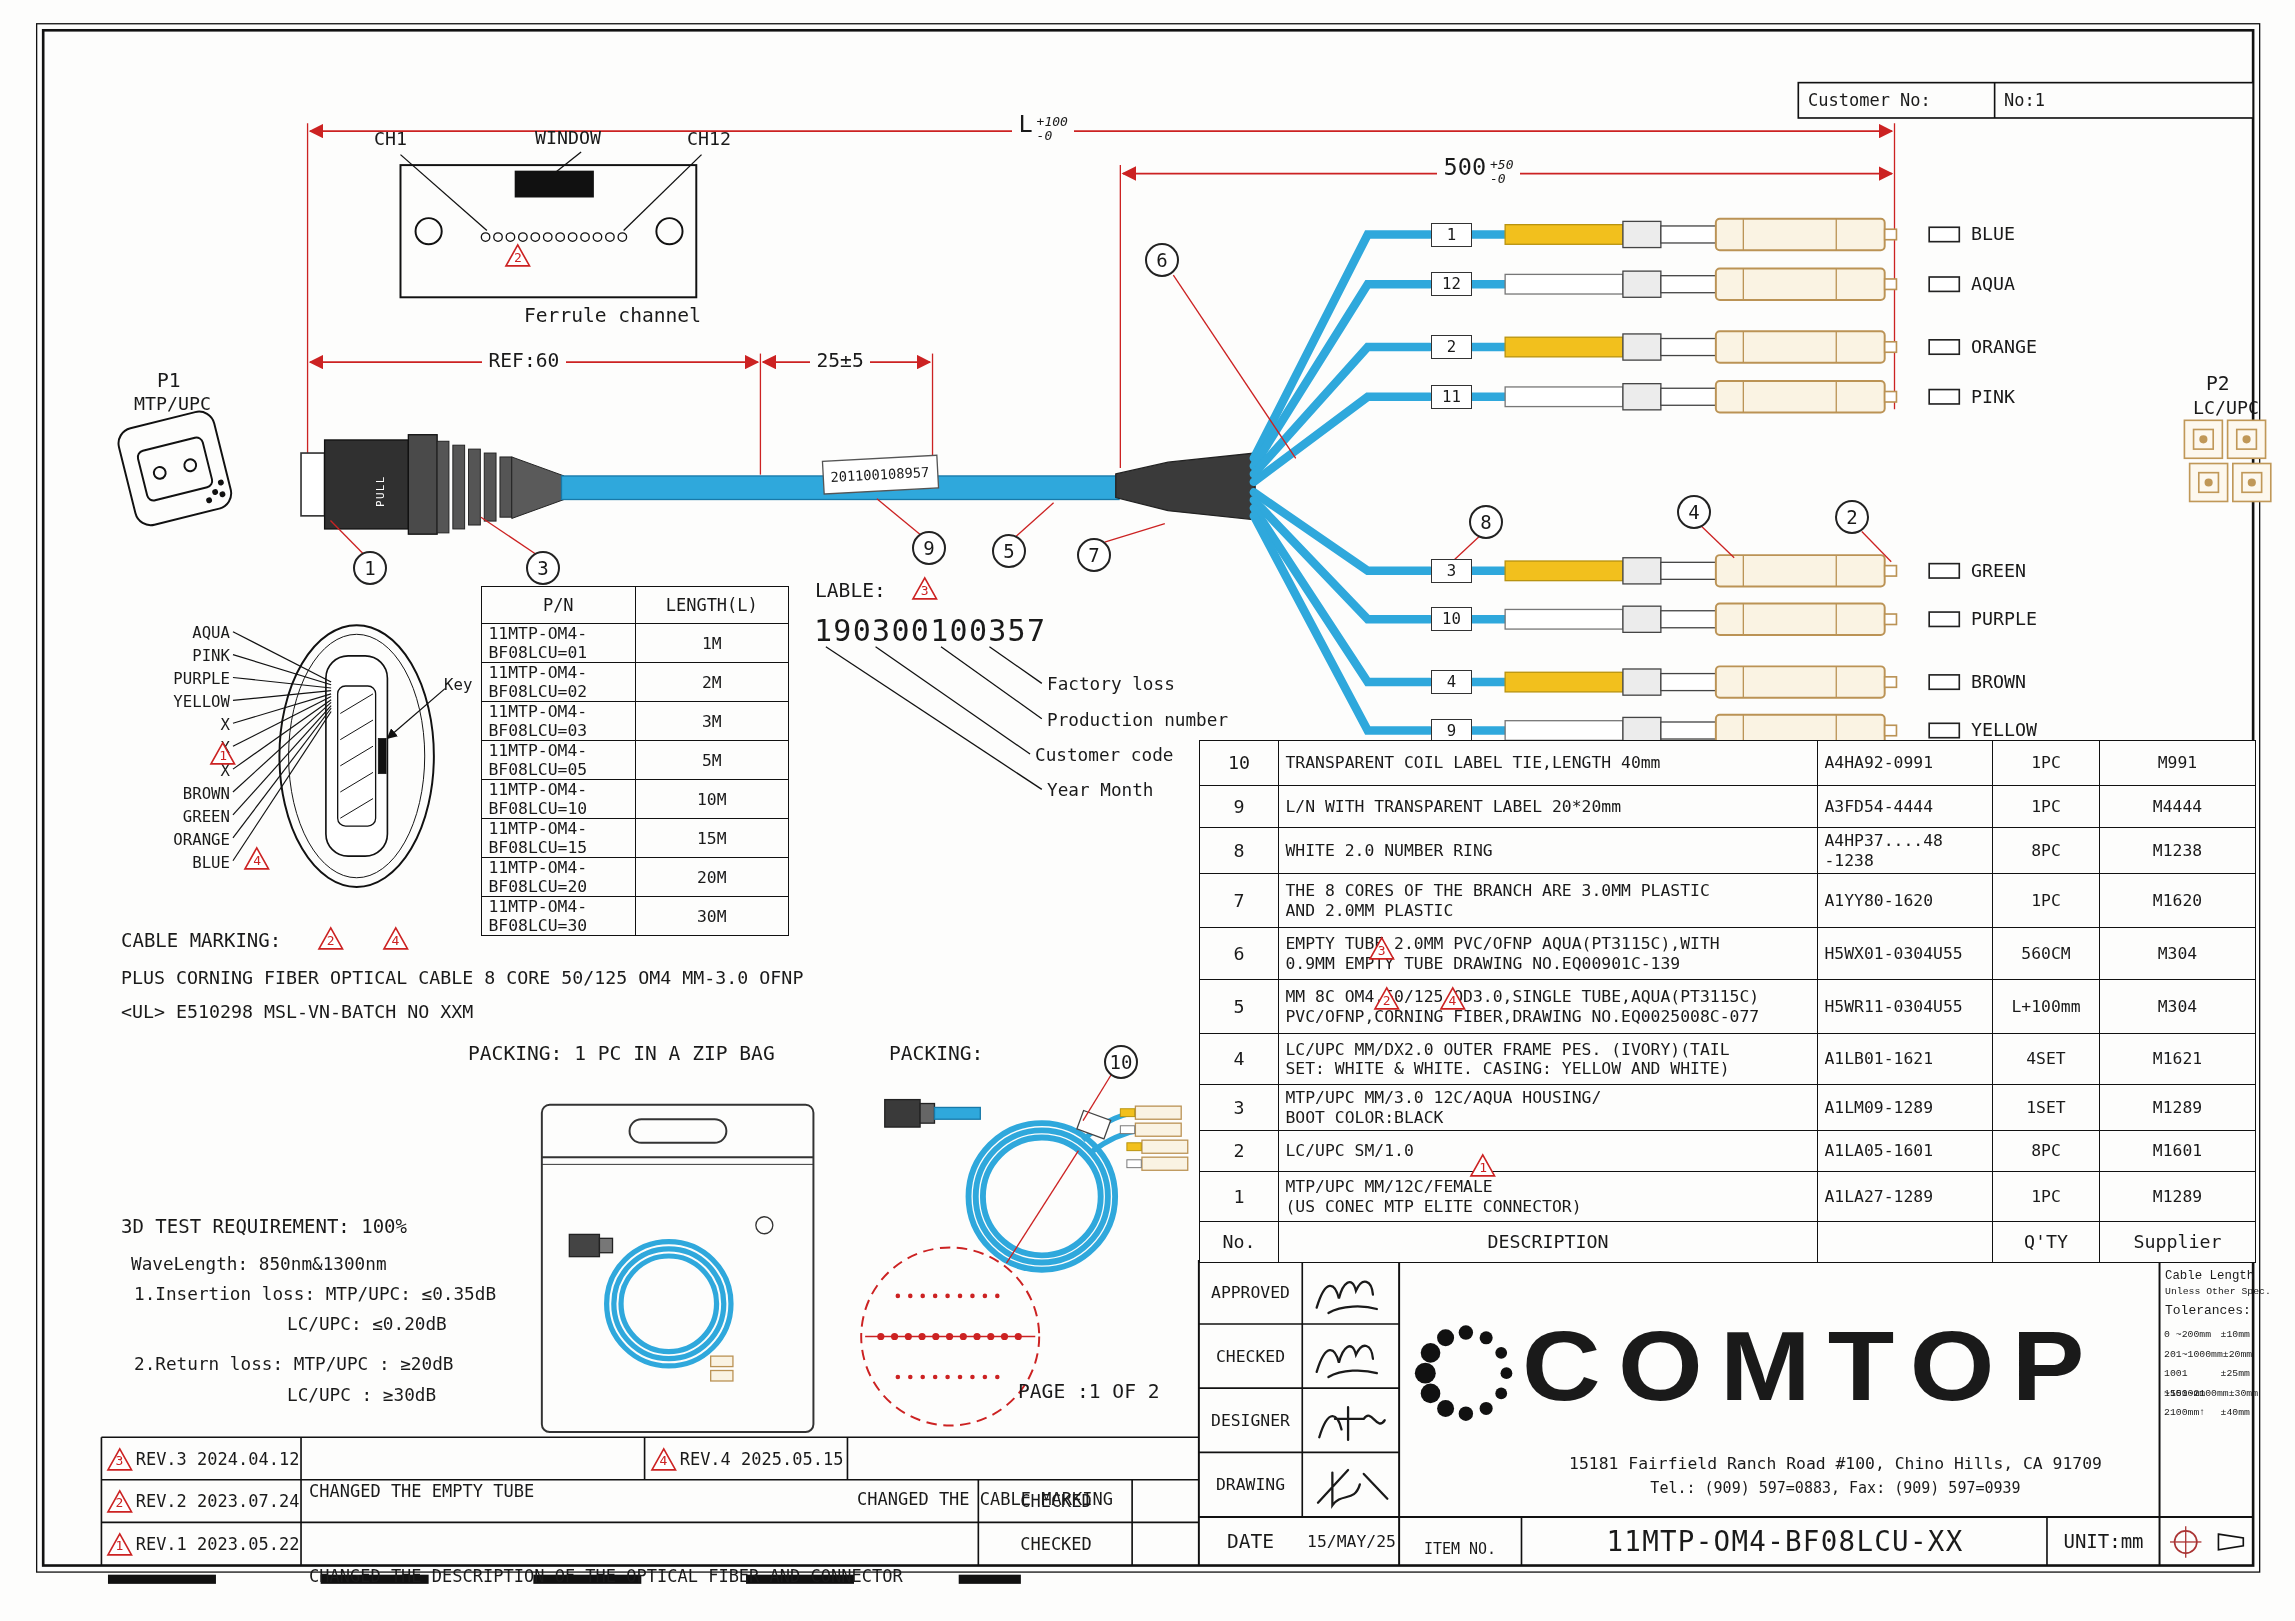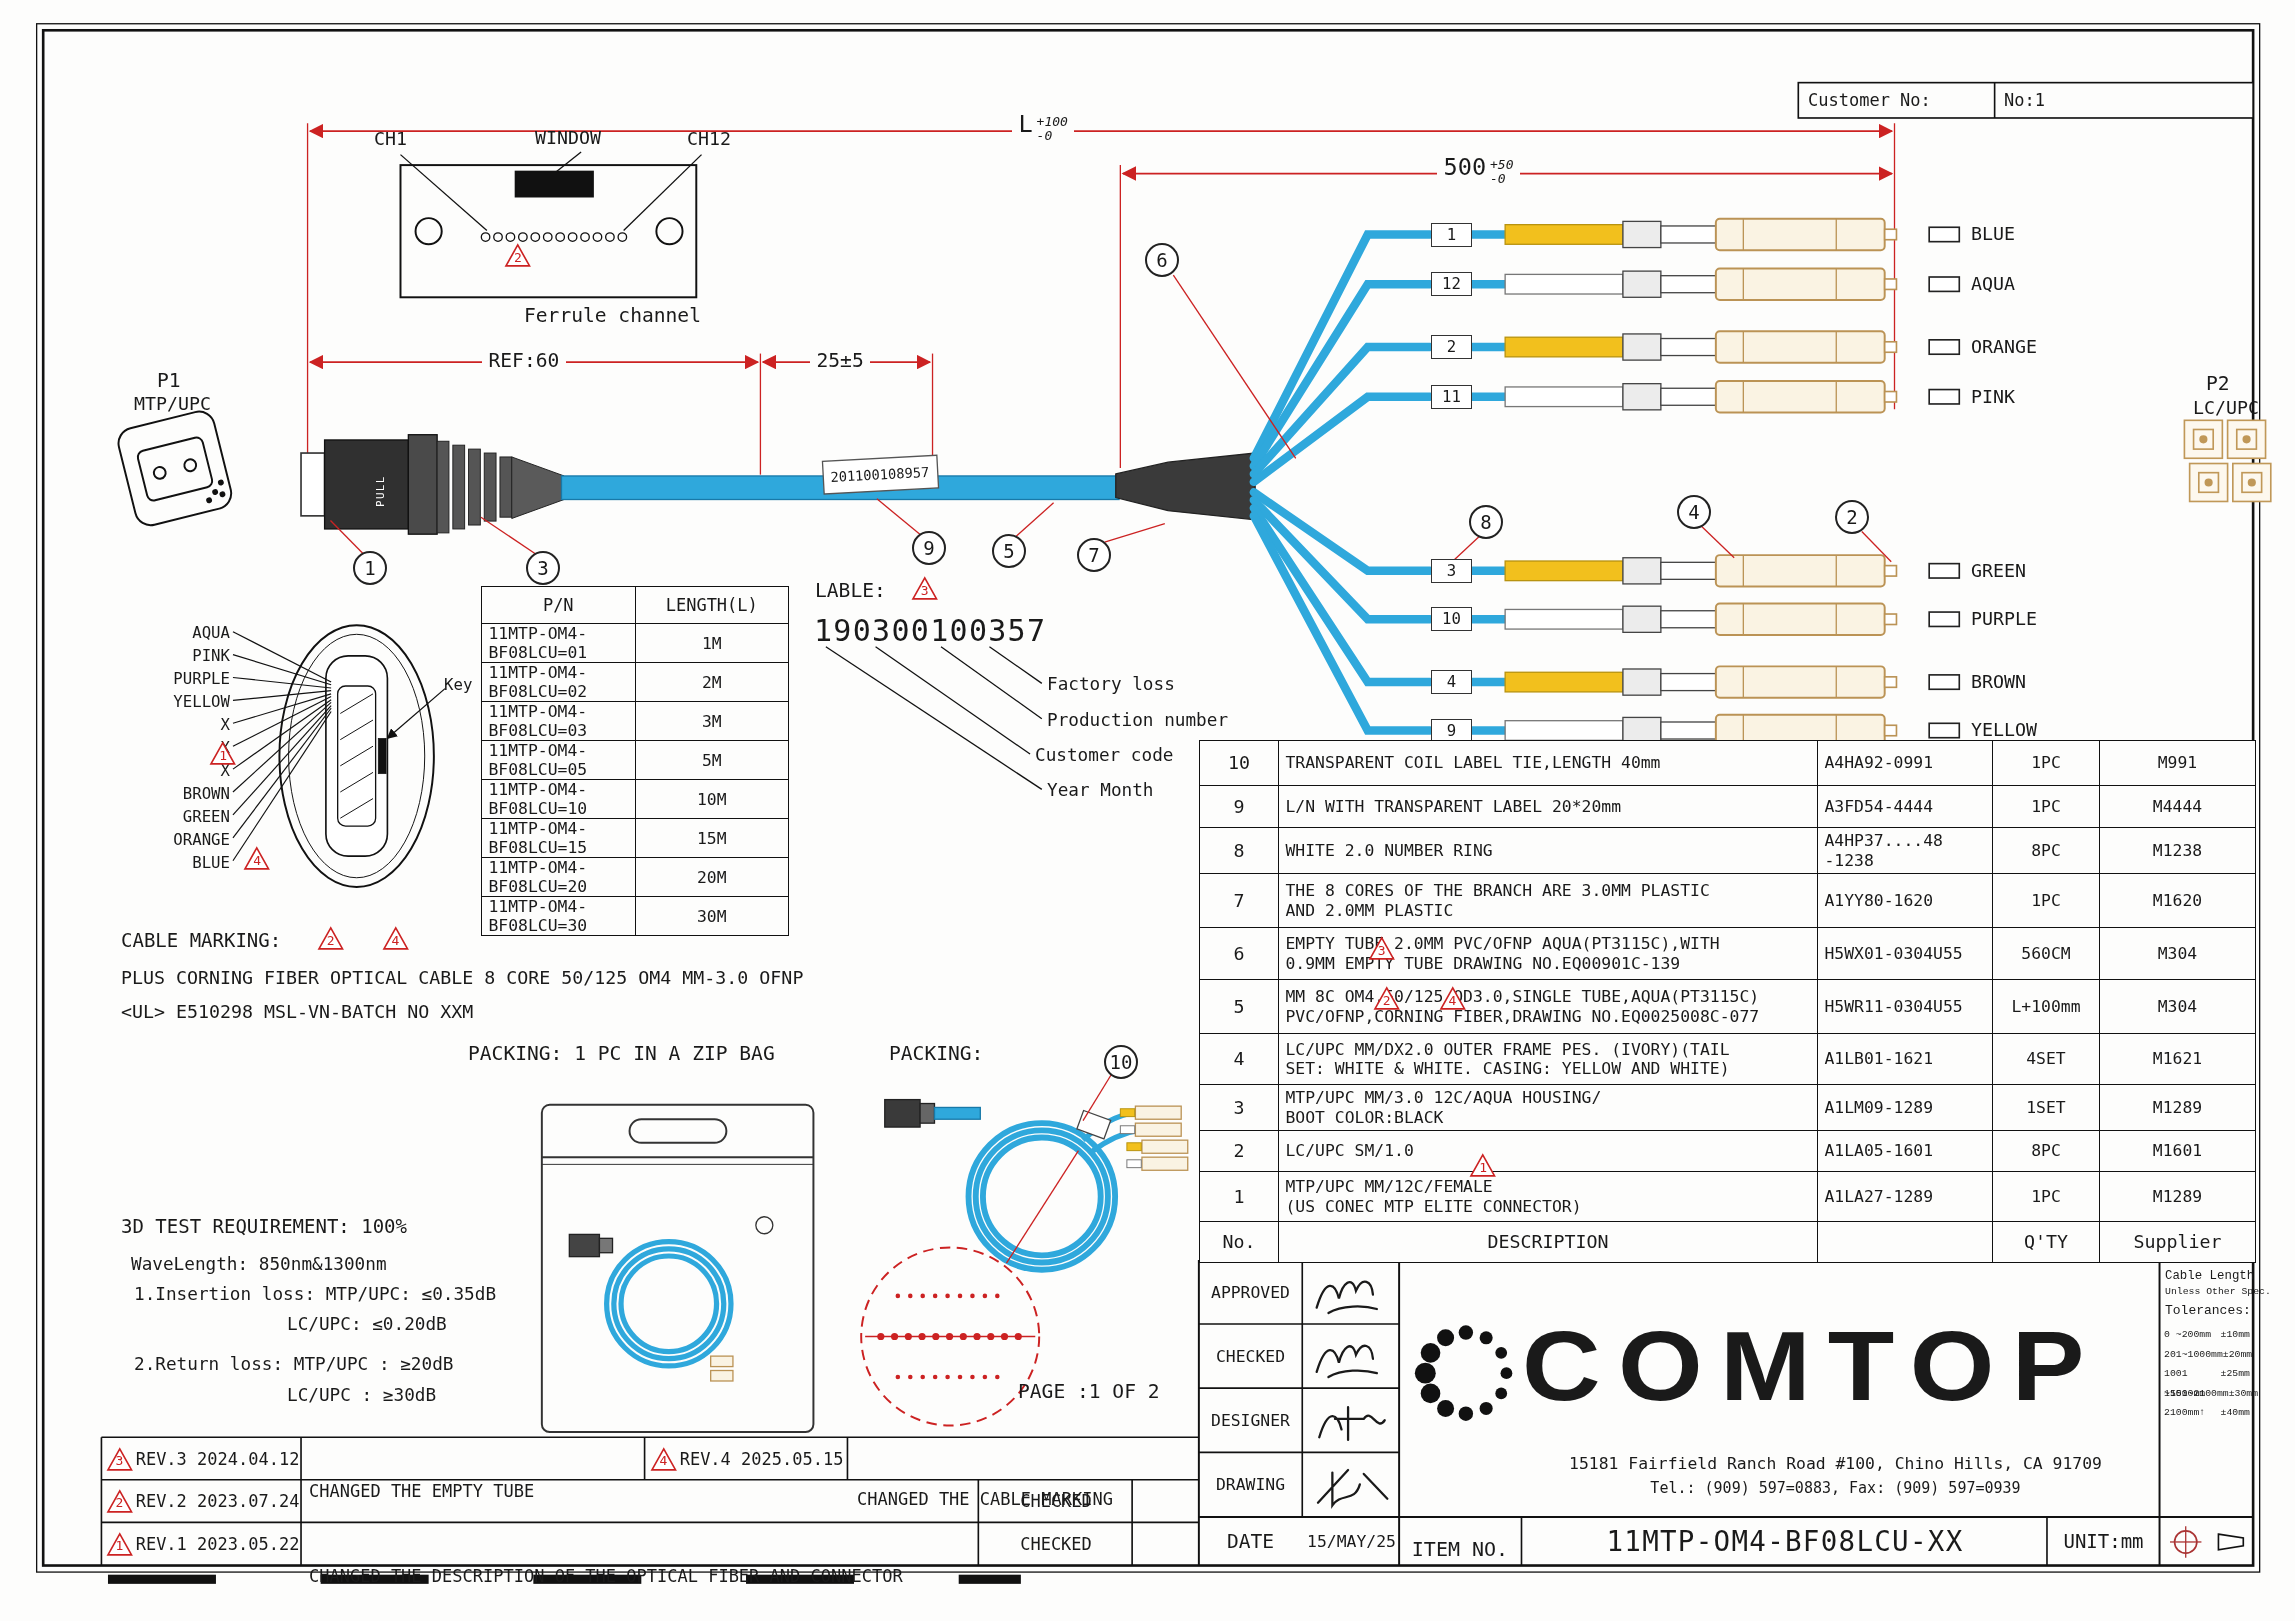--- a/index.html
+++ b/index.html
@@ -761,21 +761,21 @@
   <div class="balloon abs" style="left:1835px;top:500px">2</div>
   <div class="balloon abs" style="left:1104px;top:1045px">10</div>
 
   
   <div class="abs c" style="left:1199px;top:1260px;width:103px;height:64px;font-size:16.4px">APPROVED</div>
   <div class="abs c" style="left:1199px;top:1324px;width:103px;height:64px;font-size:16.4px">CHECKED</div>
   <div class="abs c" style="left:1199px;top:1388px;width:103px;height:64px;font-size:16.4px">DESIGNER</div>
   <div class="abs c" style="left:1199px;top:1452px;width:103px;height:65px;font-size:16.4px">DRAWING</div>
   <div class="abs c" style="left:1199px;top:1517px;width:103px;height:48px;font-size:19.6px">DATE</div>
   <div class="abs c" style="left:1303px;top:1517px;width:97px;height:48px;font-size:16.4px">15/MAY/25</div>
-  <div class="abs c" style="left:1399px;top:1517px;width:122px;height:64px;font-size:20px">ITEM NO.</div>
+  <div class="abs c" style="left:1399px;top:1517px;width:122px;height:64px;font-size:15px">ITEM NO.</div>
   <div class="abs c" style="left:1522px;top:1517px;width:526px;height:48px;font-size:27.5px;letter-spacing:1.3px">11MTP-OM4-BF08LCU-XX</div>
   <div class="abs c" style="left:2047px;top:1517px;width:113px;height:48px;font-size:19px">UNIT:mm</div>
 
   <div class="txt brand" style="left:1522px;top:1316px">COMTOP</div>
   <div class="abs c" style="left:1524px;top:1454px;width:623px;font-size:16.4px">15181 Fairfield Ranch Road #100, Chino Hills, CA 91709</div>
   <div class="abs c" style="left:1524px;top:1479px;width:623px;font-size:15px">Tel.: (909) 597=0883, Fax: (909) 597=0939</div>
 
   
   <div class="txt tol-box" style="left:2165px;top:1269px;font-size:12.4px">Cable Length</div>
   <div class="txt tol-box" style="left:2165px;top:1286px;font-size:9.8px">Unless Other Spec.</div>

